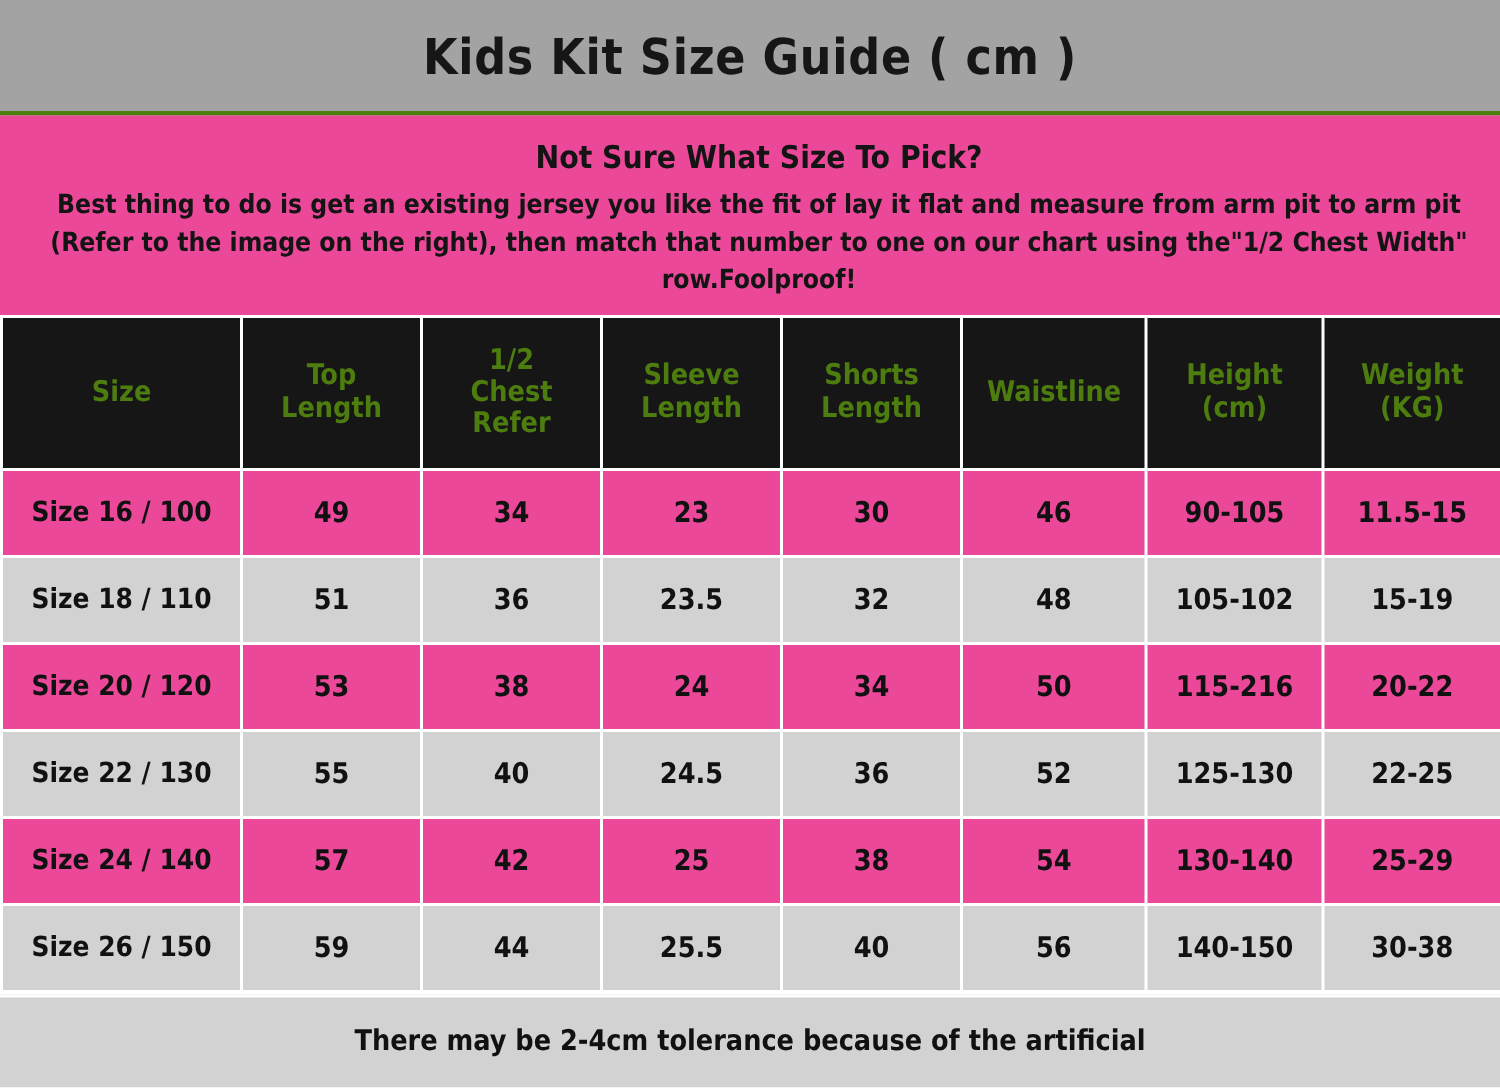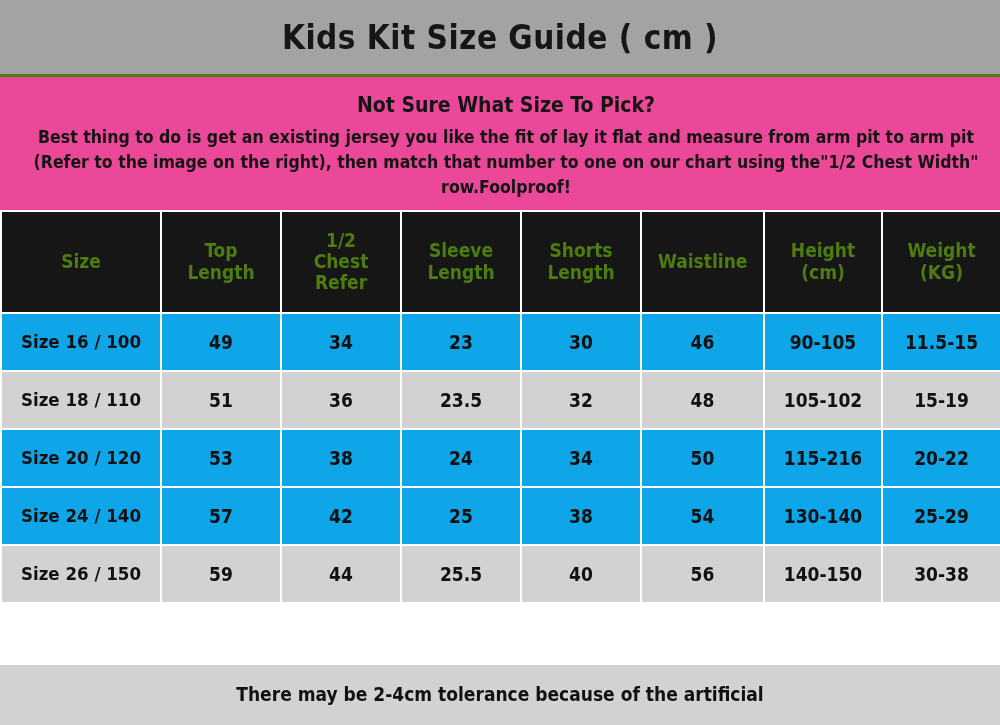--- a/index.html
+++ b/index.html
@@ -88,21 +88,21 @@
     padding: 4px 16px;
     border-color: #ffffff;
   }
   thead th .hl2 { display: block; }
   tbody td {
     font-size: 19px;
     height: 52px;
     padding: 2px;
     color: #111111;
   }
-  tbody tr.odd td { background: #0ea5e9; }
+  tbody tr.odd td { background: #ec4899; }
   tbody tr.even td { background: #d2d2d2; margin-left: 44px; }
   tbody td.size-cell { font-size: 18.5px; }
 
   
   col.c0 { width: 160px; }
   col.c1 { width: 120px; }
   col.c2 { width: 120px; }
   col.c3 { width: 120px; }
   col.c4 { width: 120px; }
   col.c5 { width: 123px; }
@@ -206,20 +206,30 @@
         <tr class="odd">
           <td class="size-cell">Size 20 / 120</td>
           <td>53</td>
           <td>38</td>
           <td>24</td>
           <td>34</td>
           <td>50</td>
           <td>115-216</td>
           <td>20-22</td>
         </tr>
+        <tr class="even">
+          <td class="size-cell">Size 22 / 130</td>
+          <td>55</td>
+          <td>40</td>
+          <td>24.5</td>
+          <td>36</td>
+          <td>52</td>
+          <td>125-130</td>
+          <td>22-25</td>
+        </tr>
         <tr class="odd">
           <td class="size-cell">Size 24 / 140</td>
           <td>57</td>
           <td>42</td>
           <td>25</td>
           <td>38</td>
           <td>54</td>
           <td>130-140</td>
           <td>25-29</td>
         </tr>

